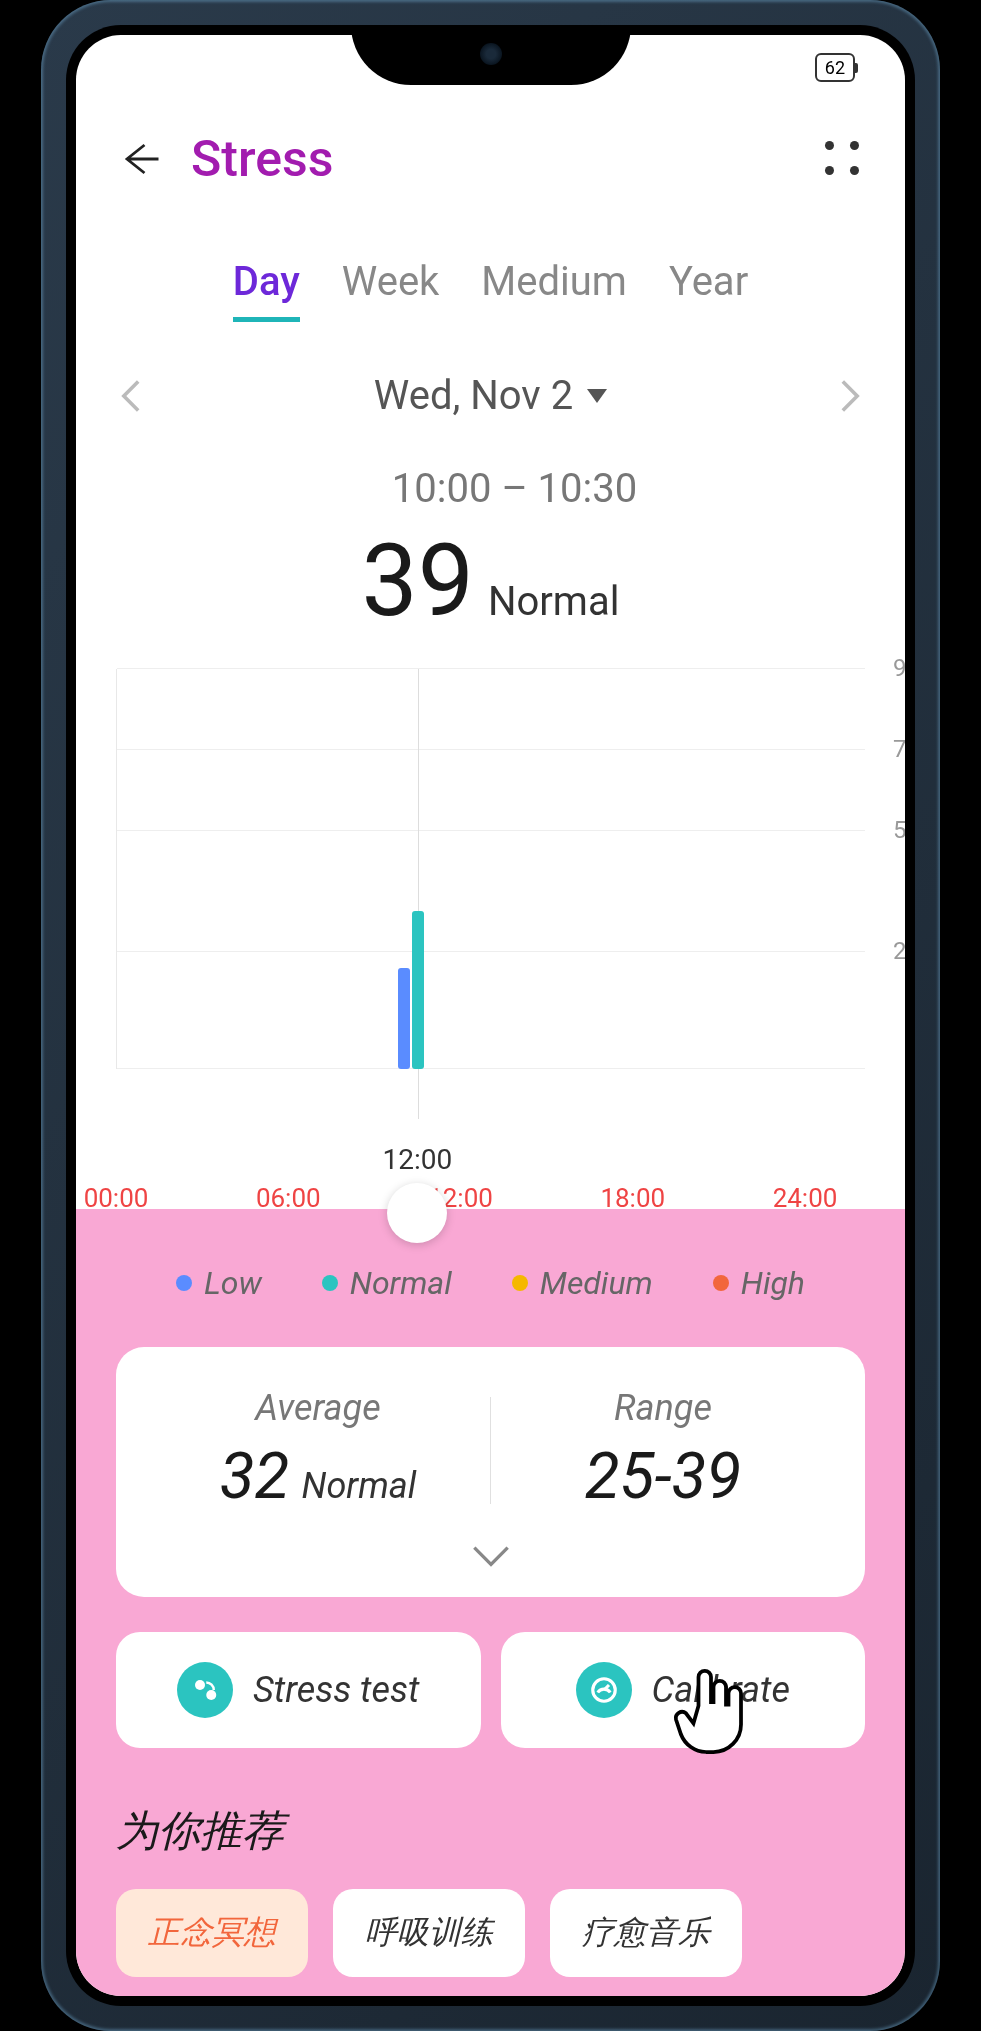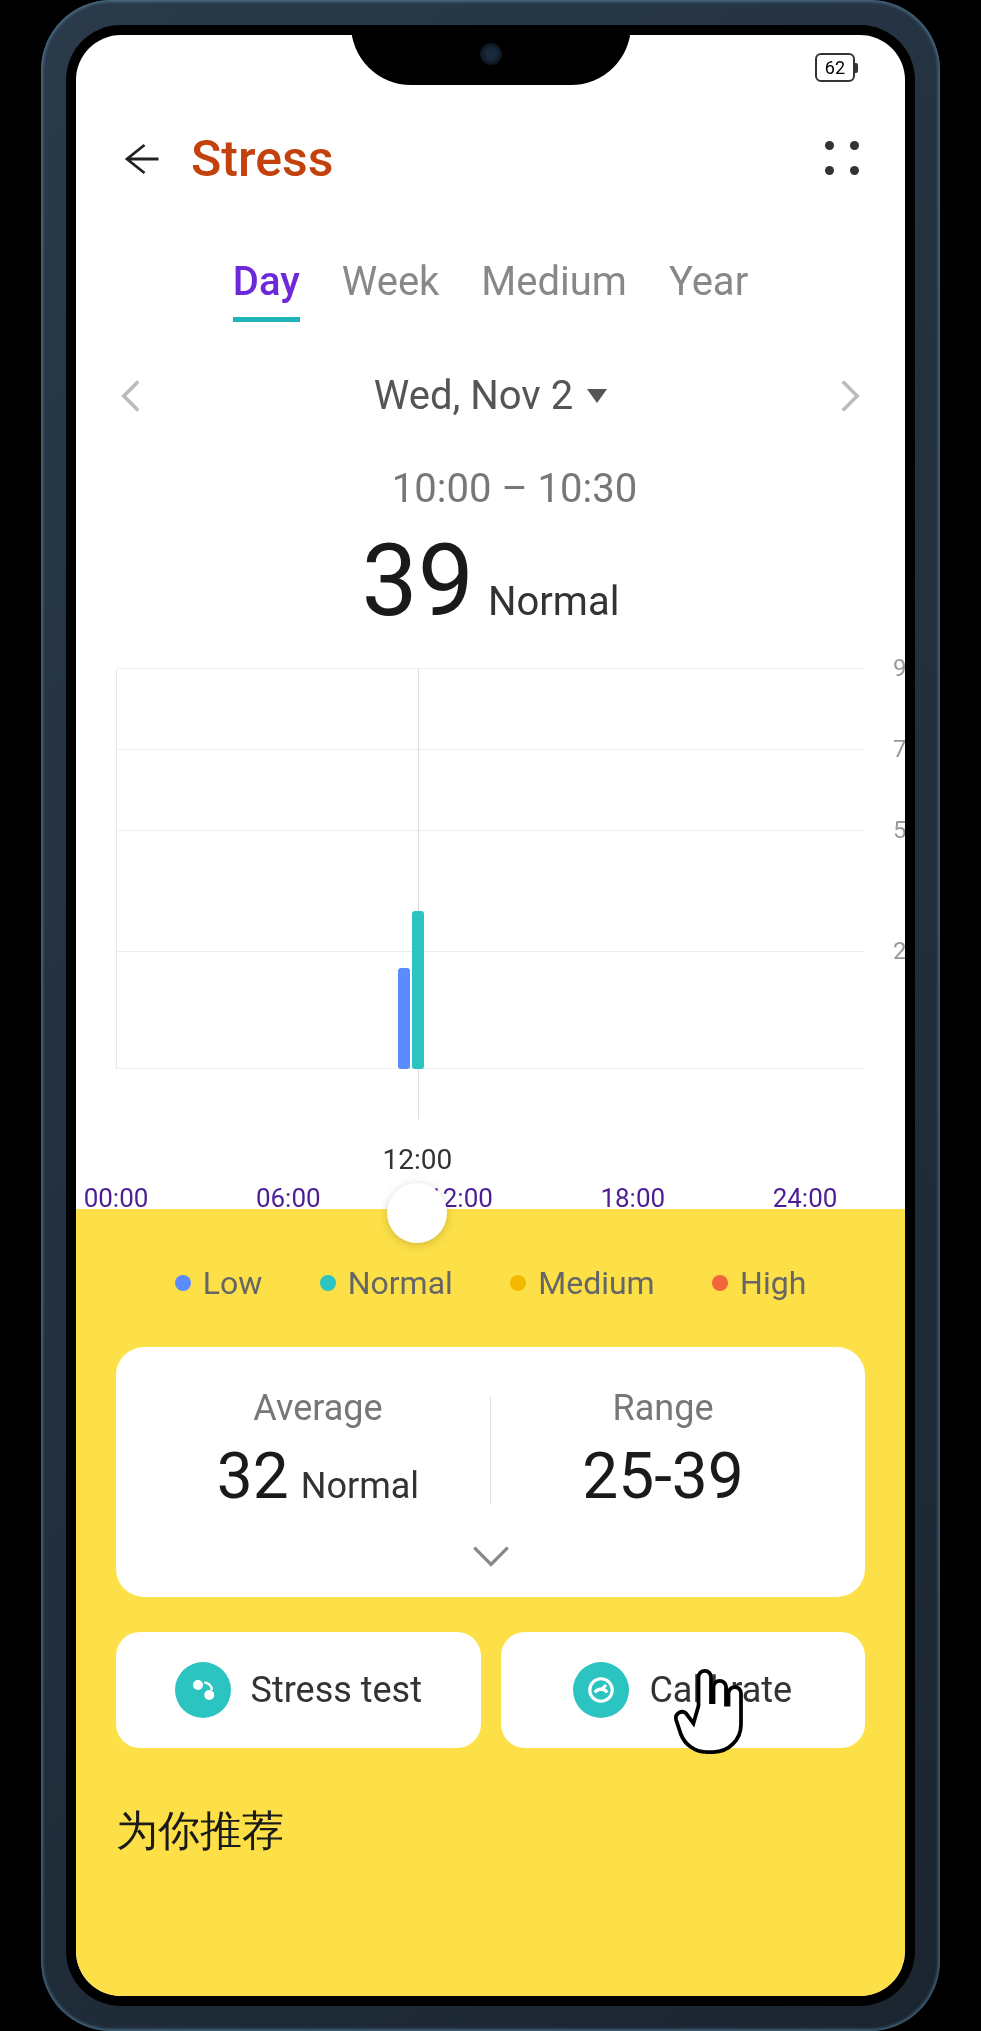--- a/index.html
+++ b/index.html
@@ -95,21 +95,21 @@
     display: flex;
     align-items: center;
     justify-content: center;
     cursor: pointer;
   }
   .back-icon svg { width: 42px; height: 42px; }
   .header-title {
     font-size: 50px;
     font-weight: 500;
     margin-left: 25px;
-    color: #c2410c;
+    color: #a21caf;
   }
   .menu-icon {
     margin-left: auto;
     width: 44px;
     height: 44px;
     display: grid;
     grid-template-columns: 1fr 1fr;
     grid-template-rows: 1fr 1fr;
     gap: 14px;
     padding: 4px;
@@ -242,37 +242,38 @@
   }
   .slider-line {
     position: absolute;
     left: 0; right: 60px;
     top: 74px;
     height: 1px;
   }
   .slider-tick {
     position: absolute;
     font-size: 26px;
-    color: #4c1d95;
+    color: #ef4444;
     transform: translateX(-50%);
   }
   .slider-handle {
     position: absolute;
     width: 60px;
     height: 60px;
     background: #fff;
     border-radius: 50%;
     box-shadow: 0 2px 10px rgba(0,0,0,0.18);
     transform: translate(-50%, -50%);
     cursor: grab;
   }
   .bottom-panel {
-    background: #fde047;
+    background: #f9a8d4;
     flex: 1;
     padding: 40px 40px 0;
+    font-style: italic;
   }
   .legend {
     display: flex;
     justify-content: space-around;
     padding: 15px 30px 45px;
   }
   .legend-item {
     display: flex;
     align-items: center;
     gap: 12px;
@@ -529,17 +530,22 @@
                 </svg>
             </div>
             <span>Calibrate</span>
             <svg class="cursor-hand" style="left:170px;top:30px" viewBox="0 0 60 80" fill="#fff" stroke="#000" stroke-width="3">
               <path d="M20 35 V12 a5 5 0 0 1 10 0 V32 h2 V20 a5 5 0 0 1 10 0 V34 h2 V25 a5 5 0 0 1 10 0 V50 a22 22 0 0 1 -22 22 h-6 a22 22 0 0 1 -20 -14 l-4 -12 a5 5 0 0 1 8 -5 l6 8 Z"></path>
             </svg>
           </div>
         </div>
 
         <div class="section-title">为你推荐</div>
+        <div class="chip-row" id="chips">
+            <div class="chip active">正念冥想</div>
+            <div class="chip">呼吸训练</div>
+            <div class="chip">疗愈音乐</div>
+          </div>
       </div>
 
     </div>
   </div>
 </div>
 
 </body></html>

